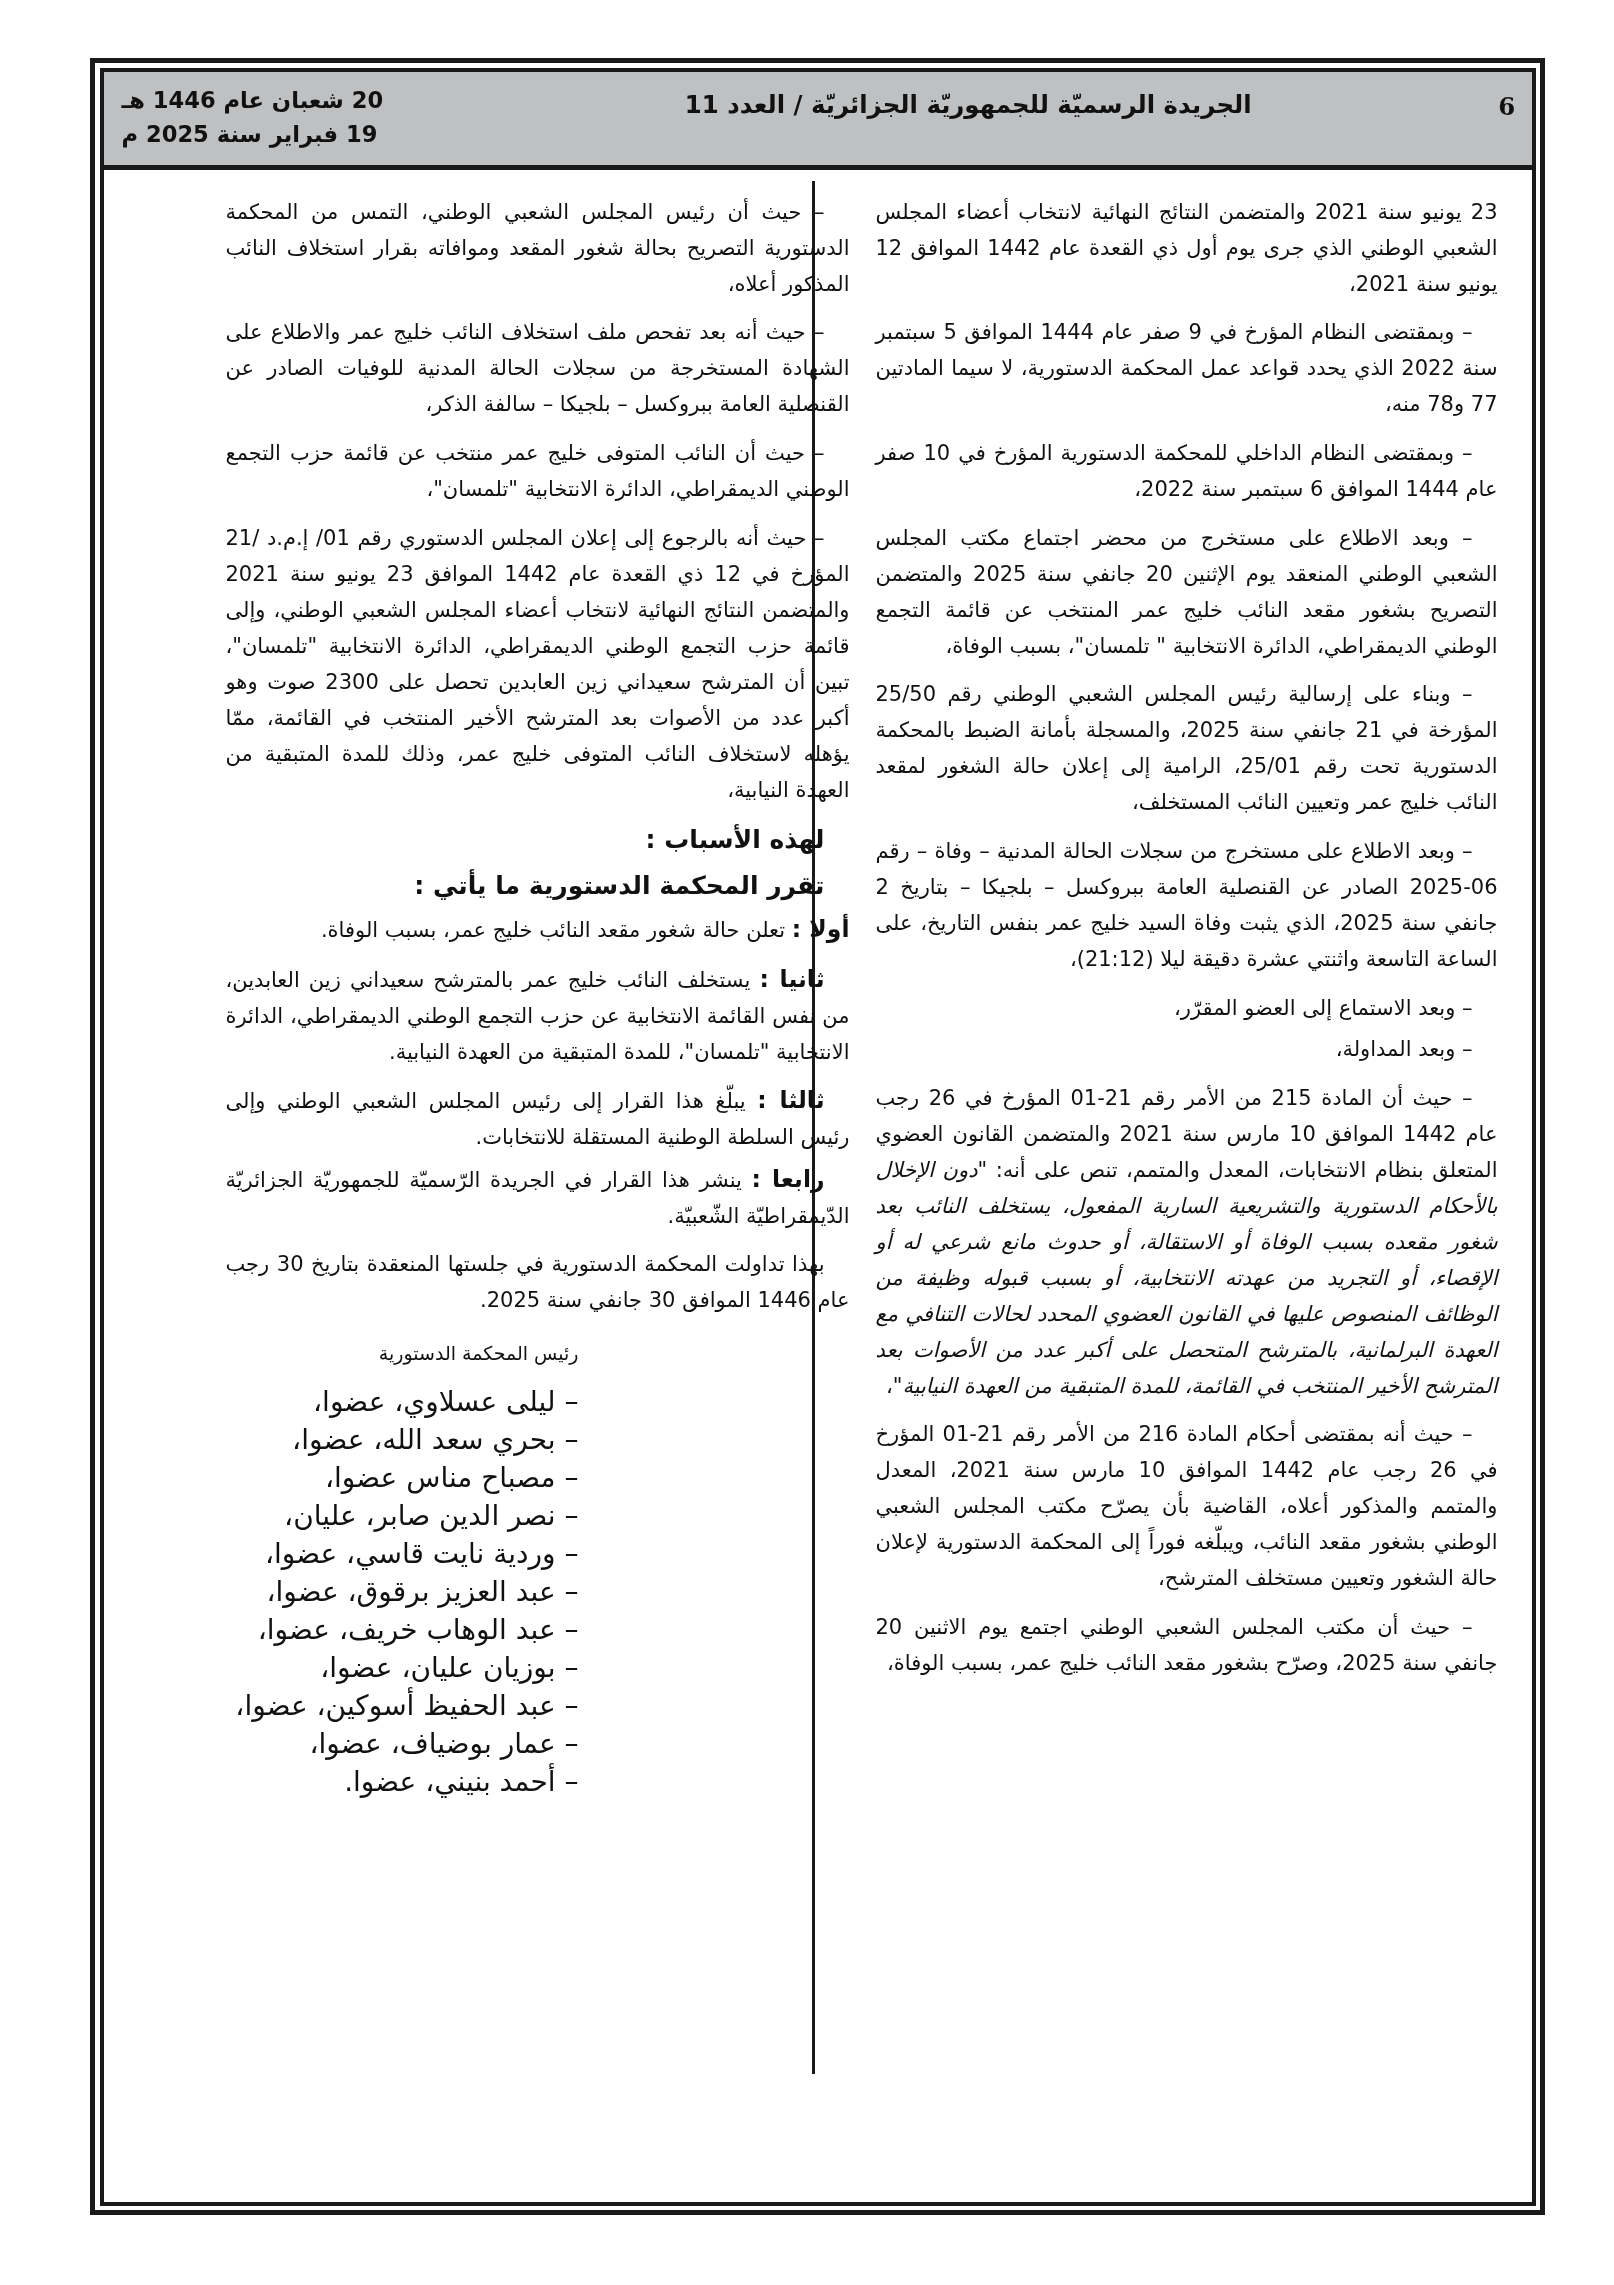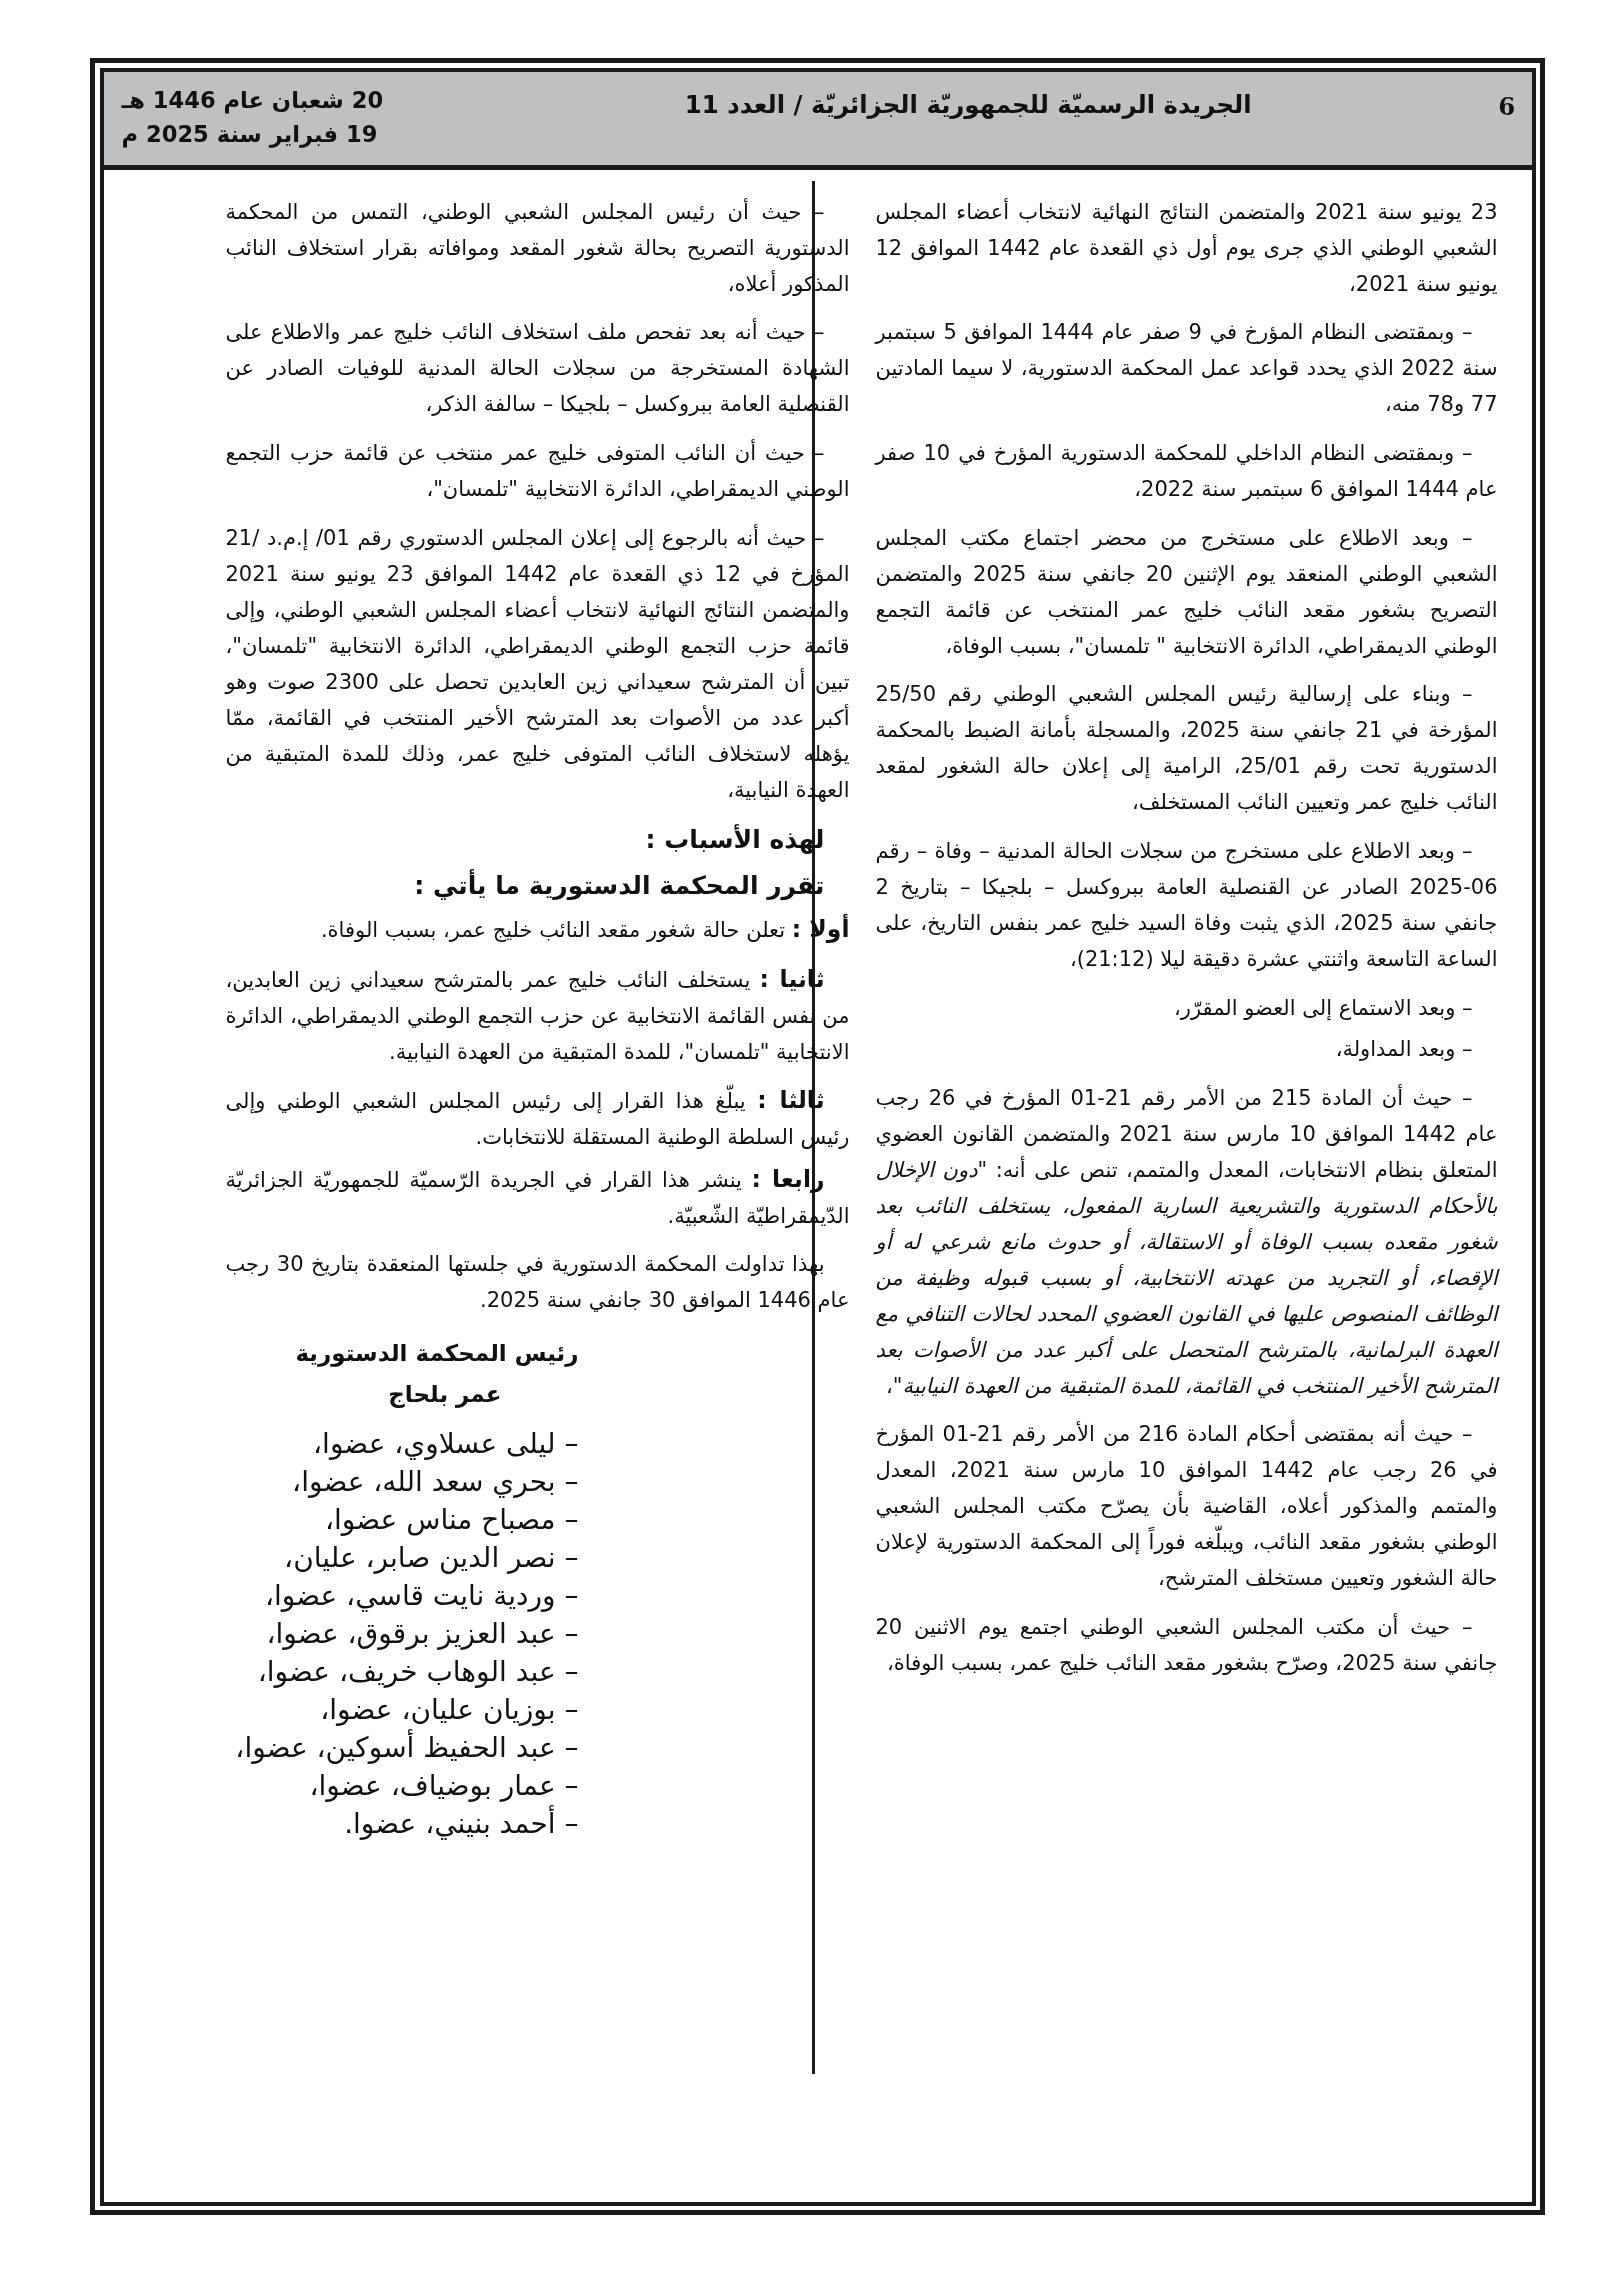--- a/index.html
+++ b/index.html
@@ -21,21 +21,21 @@
             text-align-last:right; }
   .col-right { right:34px; width:622px; }
   .col-left  { right:682px; width:624px; }
   .divider { position:absolute; left:708px; top:109px; width:3.6px; height:1893px; background:#1a1a1a; }
   .para { margin:0 0 12.7px 0; text-indent:25px; }
   .para.tight { margin-bottom:5.4px; }
   .para.noindent { text-indent:0; }
   .italic-quote { font-style:italic; }
   .heading { font-weight:bold; font-size:25px; margin:5.4px 0 5.4px 0; text-indent:25px; line-height:40px; }
   .label-bold { font-weight:bold; font-size:23.5px; }
-  .signature { font-weight:bold; font-size:23px; text-align:right; margin:16.3px 0 5.4px 0; padding-right:271px; text-align-last:right; }
+  .signature { font-weight:normal; font-size:19px; text-align:right; margin:16.3px 0 5.4px 0; padding-right:271px; text-align-last:right; }
   .signature.name { padding-right:348px; margin-top:3.6px; }
   .members { list-style:none; margin:12.7px 0 0 0; padding:0 271px 0 0; font-size:28px; line-height:38px; text-align:center; }
   .members li { text-align-last:right; }
 </style>
 </head>
 <body>
 
 <div class="outer-frame">
   <div class="inner-frame">
 
@@ -74,21 +74,20 @@
       <div class="heading">تقرر المحكمة الدستورية ما يأتي :</div>
 
       <p class="para noindent"><span class="label-bold">أولا :</span><span> تعلن حالة شغور مقعد النائب خليج عمر، بسبب الوفاة.</span></p>
       <p class="para"><span class="label-bold">ثانيا :</span><span> يستخلف النائب خليج عمر بالمترشح سعيداني زين العابدين، من نفس القائمة الانتخابية عن حزب التجمع الوطني الديمقراطي، الدائرة الانتخابية "تلمسان"، للمدة المتبقية من العهدة النيابية.</span></p>
       <p class="para tight"><span class="label-bold">ثالثا :</span><span> يبلّغ هذا القرار إلى رئيس المجلس الشعبي الوطني وإلى رئيس السلطة الوطنية المستقلة للانتخابات.</span></p>
       <p class="para"><span class="label-bold">رابعا :</span><span> ينشر هذا القرار في الجريدة الرّسميّة للجمهوريّة الجزائريّة الدّيمقراطيّة الشّعبيّة.</span></p>
 
       <p class="para">بهذا تداولت المحكمة الدستورية في جلستها المنعقدة بتاريخ 30 رجب عام 1446 الموافق 30 جانفي سنة 2025.</p>
 
       <div class="signature">رئيس المحكمة الدستورية</div>
-      <div class="signature name">عمر بلحاج</div>
 
       <ul class="members">
         <li>– ليلى عسلاوي، عضوا،</li>
         <li>– بحري سعد الله، عضوا،</li>
         <li>– مصباح مناس عضوا،</li>
         <li>– نصر الدين صابر، عليان،</li>
         <li>– وردية نايت قاسي، عضوا،</li>
         <li>– عبد العزيز برقوق، عضوا،</li>
         <li>– عبد الوهاب خريف، عضوا،</li>
         <li>– بوزيان عليان، عضوا،</li>

